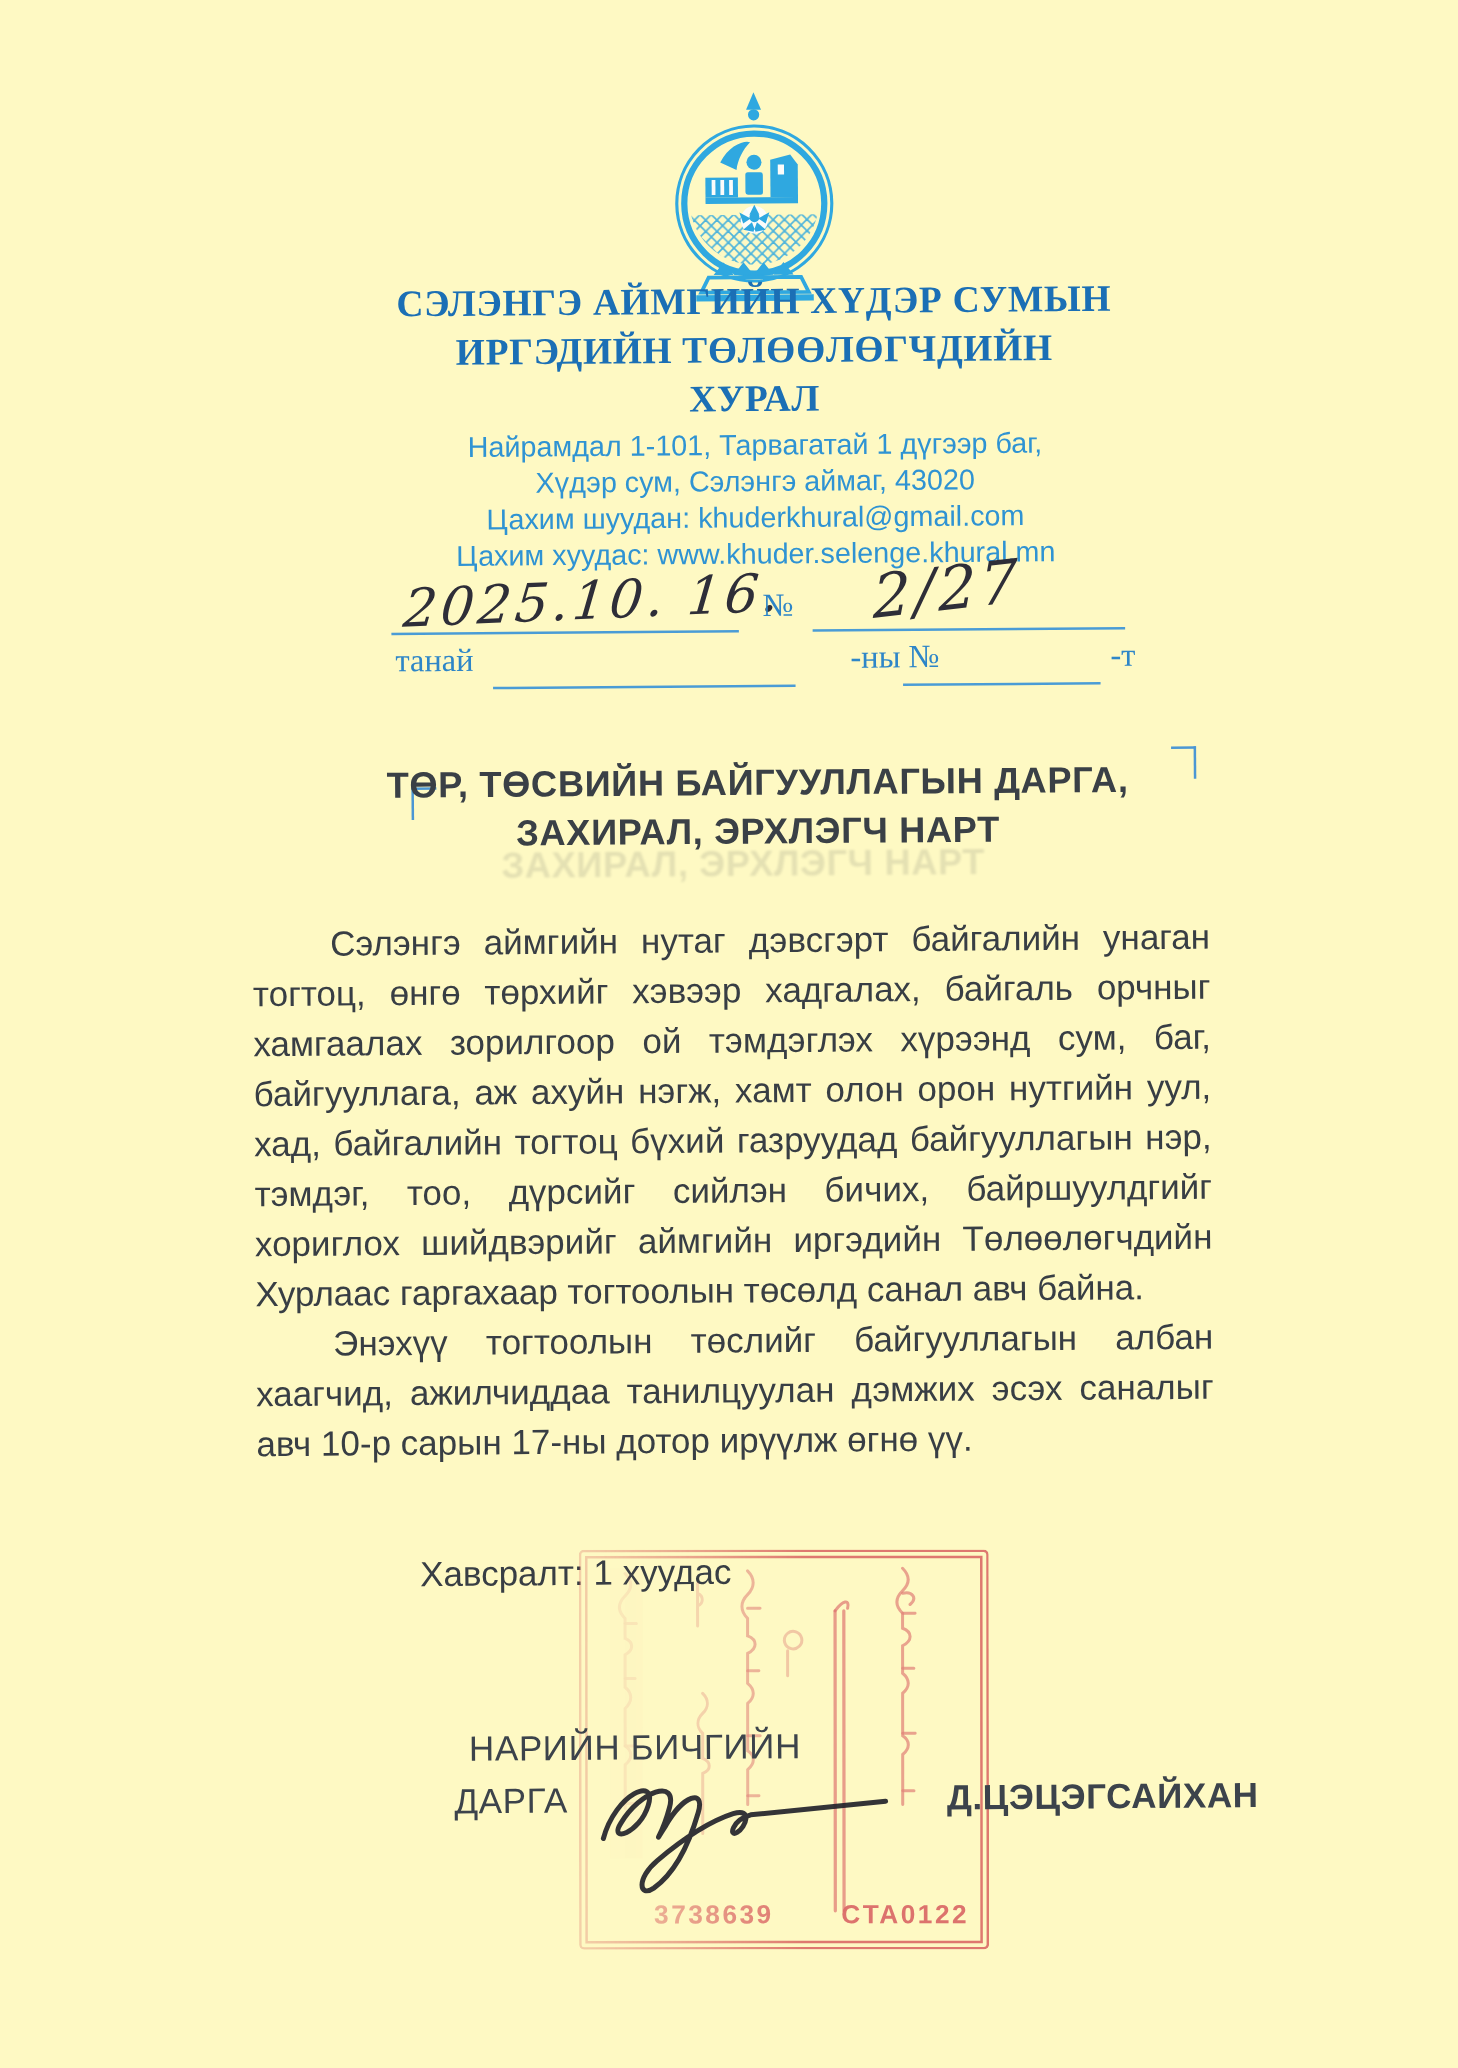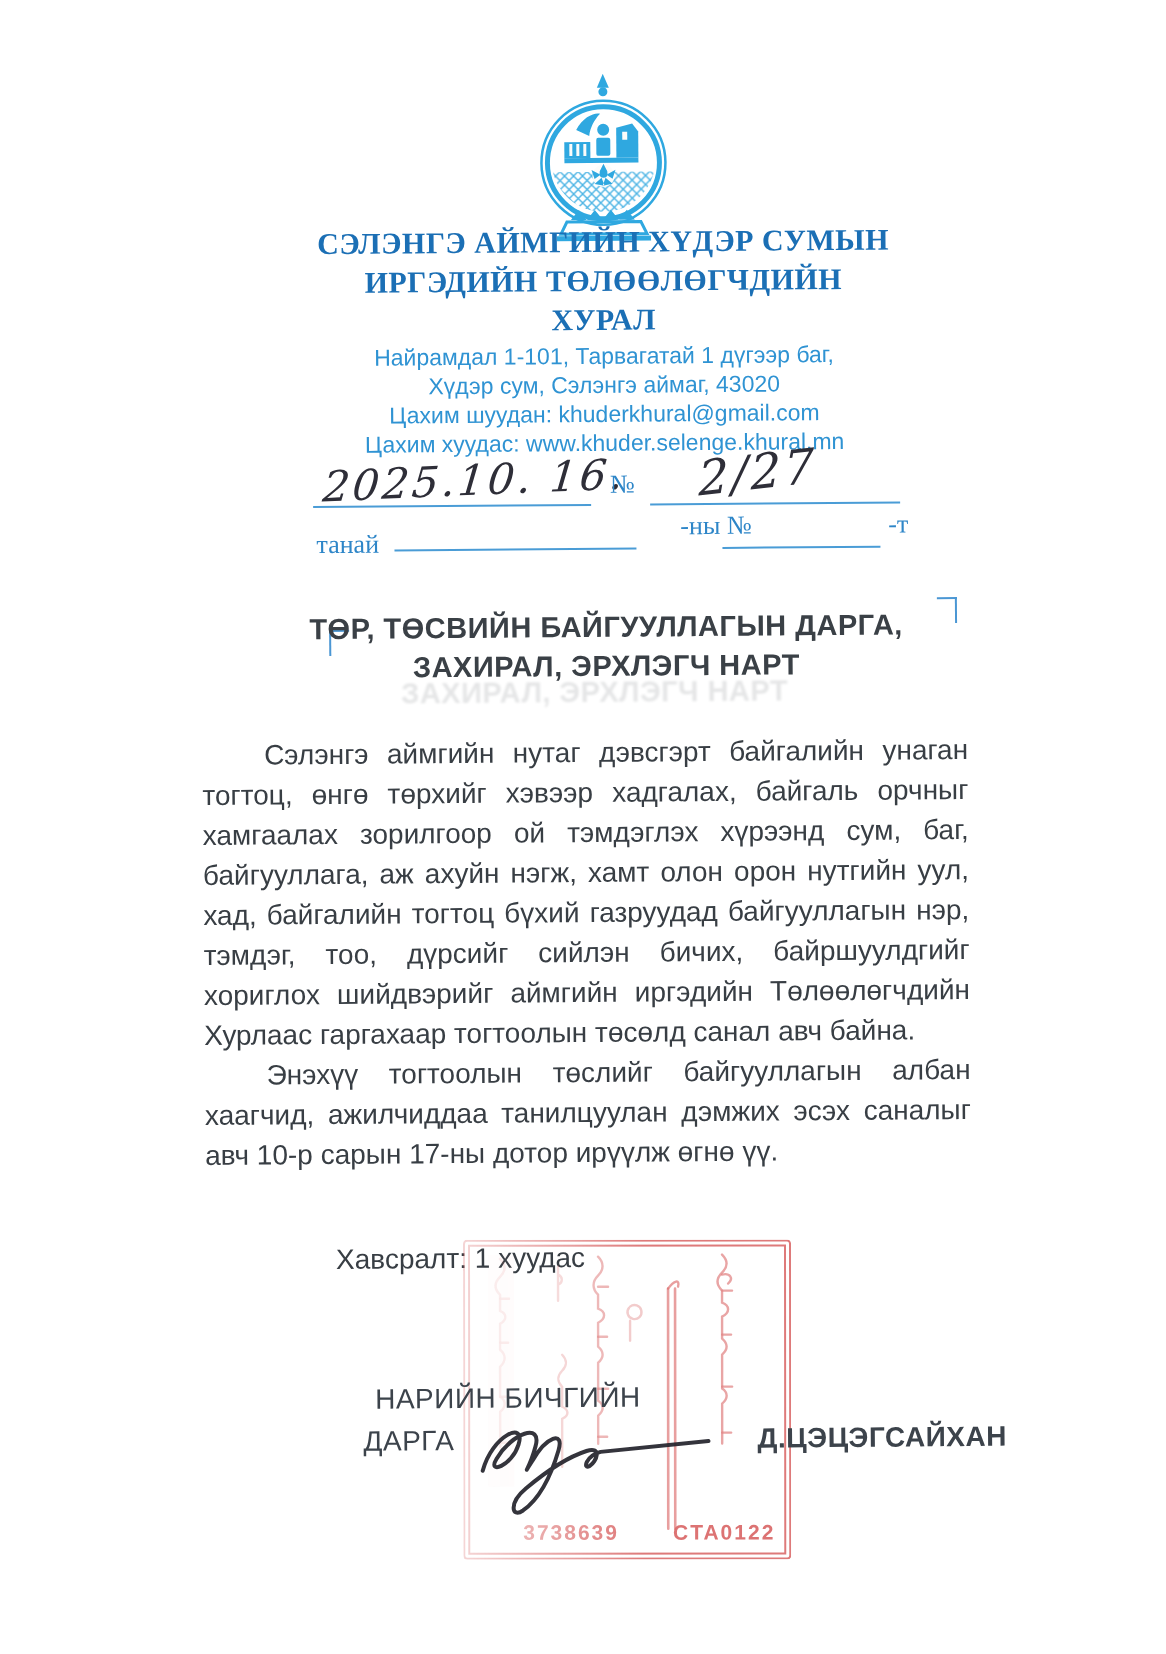--- a/index.html
+++ b/index.html
@@ -1,20 +1,20 @@
 <!DOCTYPE html>
 <html><head>
 <meta charset="utf-8">
 <style>
   html,body{margin:0;padding:0;background:#e8e8e6;}
   .page{
     position:relative;
     width:1166px;height:1654px;
     margin:0 auto;
-    background:#ffffff;
+    background:#fef9c3;
     overflow:hidden;
     font-family:"Liberation Sans", sans-serif;
     color:#3b4147;
   }
   .tilt{position:absolute;inset:0;transform:rotate(-0.45deg);transform-origin:50% 45%;}
   .abs{position:absolute;}
   .ctr{left:60px;width:1094px;text-align:center;}
 
   
   .org-name{
@@ -154,21 +154,21 @@
       <div>Цахим шуудан: khuderkhural@gmail.com</div>
       <div>Цахим хуудас: www.khuder.selenge.khural.mn</div>
     </div>
 
     <div class="abs handwrite hw-date" style="left:325px;top:455px;">2025.10. 16.</div>
     <div class="abs rule" style="left:315px;top:504px;width:278px;"></div>
     <div class="abs ref-label" style="left:612px;top:470px;">№</div>
     <div class="abs handwrite hw-num" style="left:700px;top:445px;">2/27</div>
     <div class="abs rule" style="left:652px;top:504px;width:250px;"></div>
 
-    <div class="abs ref-label" style="left:318px;top:512px;margin-top:16px;">танай</div>
+    <div class="abs ref-label" style="left:318px;top:512px;">танай</div>
     <div class="abs rule" style="left:396px;top:548px;width:242px;"></div>
     <div class="abs ref-label" style="left:682px;top:512px;">-ны №</div>
     <div class="abs rule" style="left:724px;top:548px;width:158px;"></div>
     <div class="abs ref-label" style="left:890px;top:512px;">-т</div>
 
     <div class="abs bracket tl" style="left:330px;top:628px;"></div>
     <div class="abs bracket tr" style="left:938px;top:600px;"></div>
 
     <div class="abs ctr addressee" style="top:608px;">
       <div>ТӨР, ТӨСВИЙН БАЙГУУЛЛАГЫН ДАРГА,</div>

